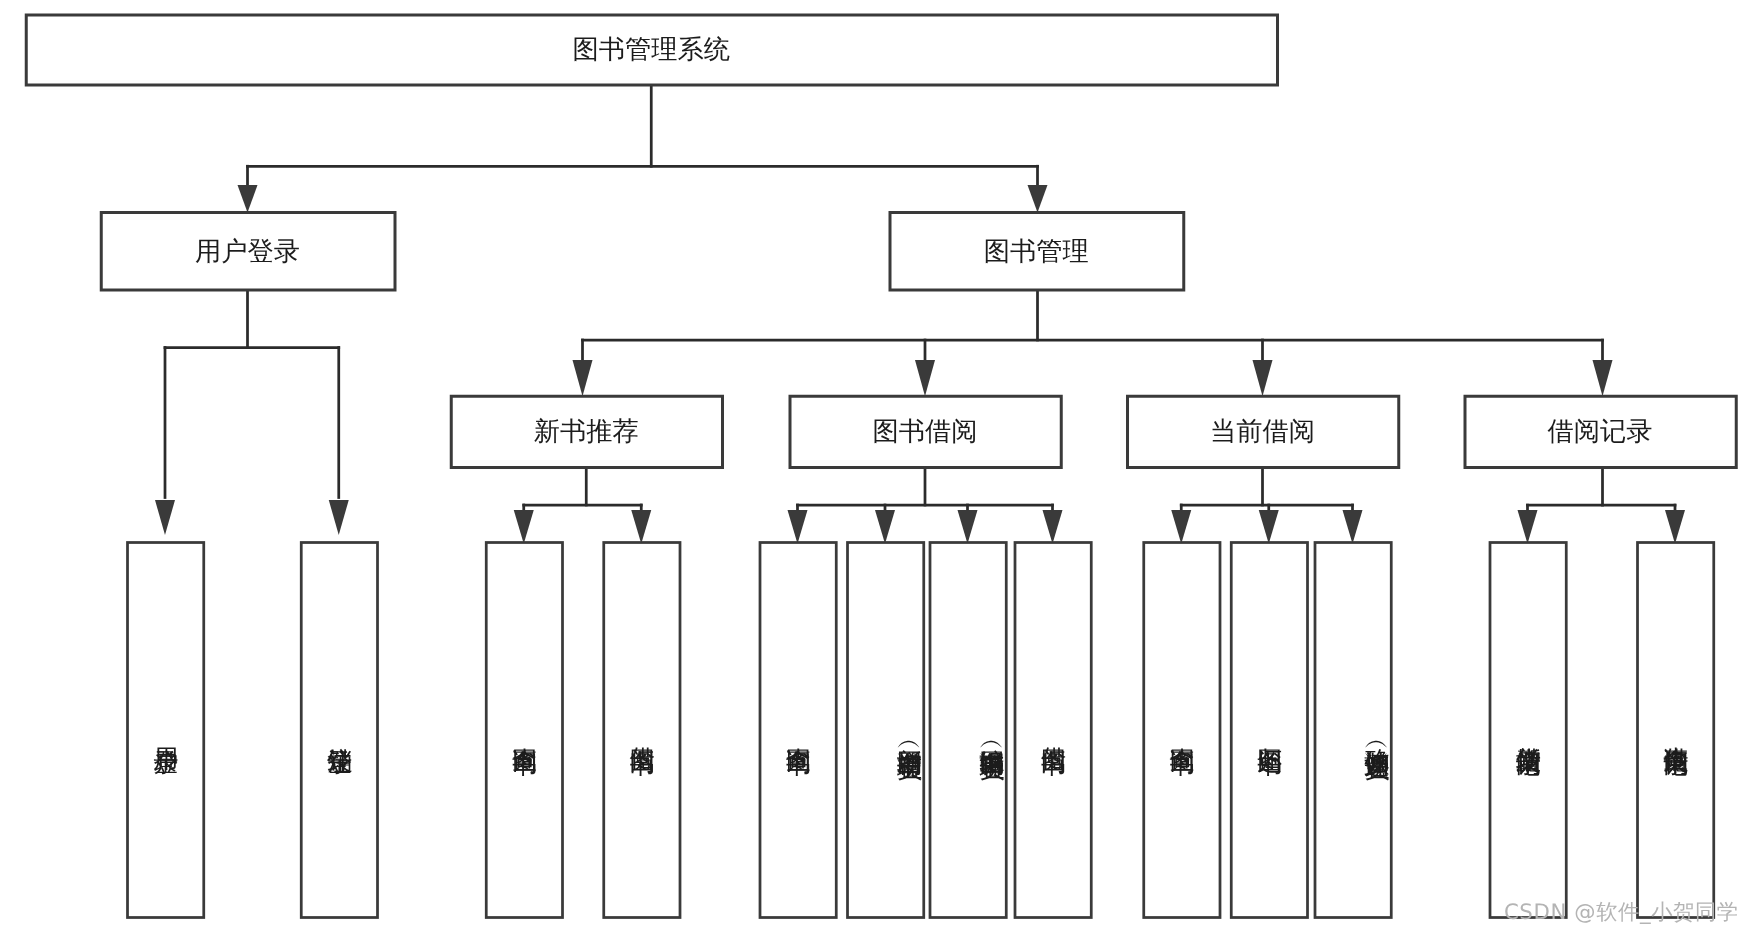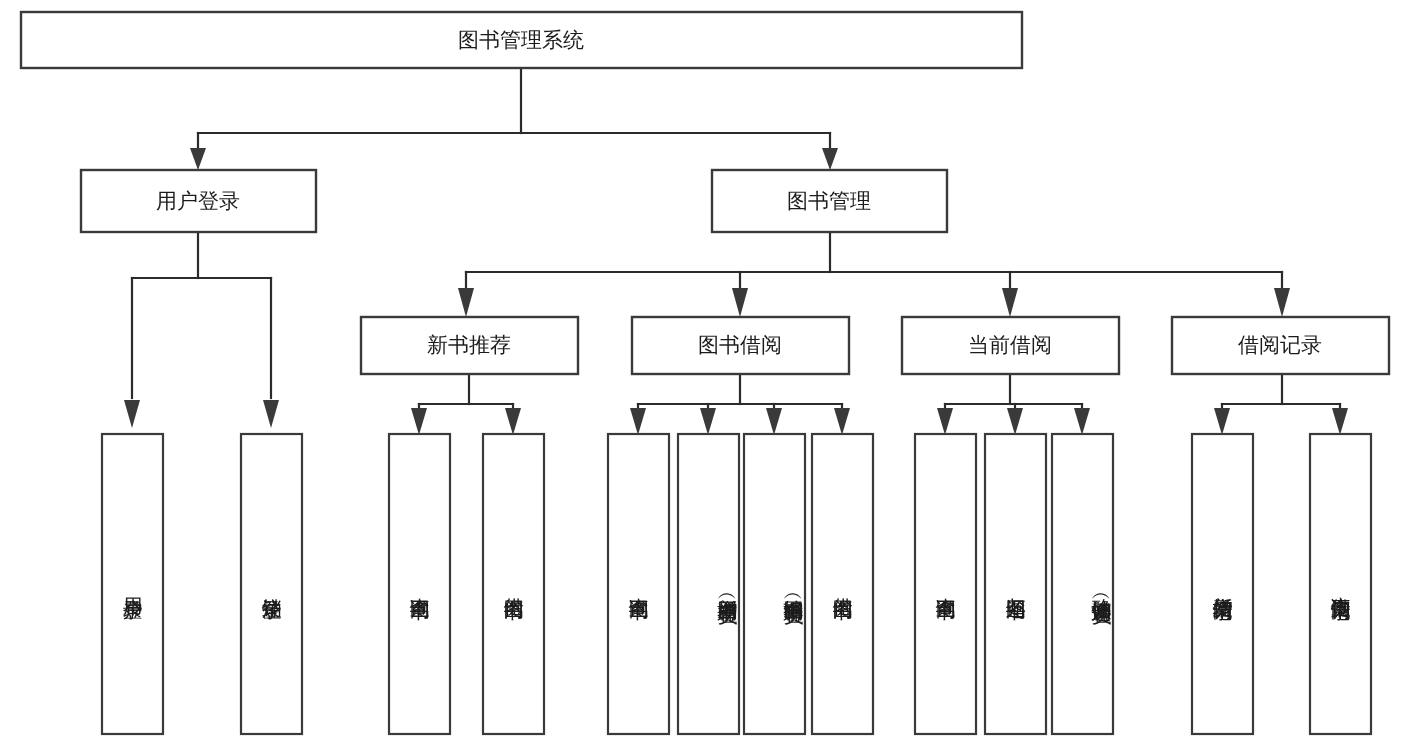--- a/index.html
+++ b/index.html
@@ -214,13 +214,14 @@
   <div class="vlabel" style="left:744px; top:440px; width:61px; height:294px; align-items:flex-start;">编辑图书（管理员）</div>
   <div class="vlabel" style="left:812px; top:434px; width:61px; height:300px;">借阅图书</div>
 
   <div class="vlabel" style="left:915px; top:434px; width:61px; height:300px;">查询图书</div>
   <div class="vlabel" style="left:985px; top:434px; width:61px; height:300px;">归还图书</div>
   <div class="vlabel" style="left:1052px; top:440px; width:61px; height:294px; align-items:flex-start;">确认归还（管理员）</div>
 
   <div class="vlabel" style="left:1192px; top:434px; width:61px; height:300px;">新增借阅记录</div>
   <div class="vlabel" style="left:1310px; top:434px; width:61px; height:300px;">查询借阅记录</div>
 
+  <div class="watermark-text">CSDN @软件_小贺同学</div>
 </div>
 
 </body></html>

